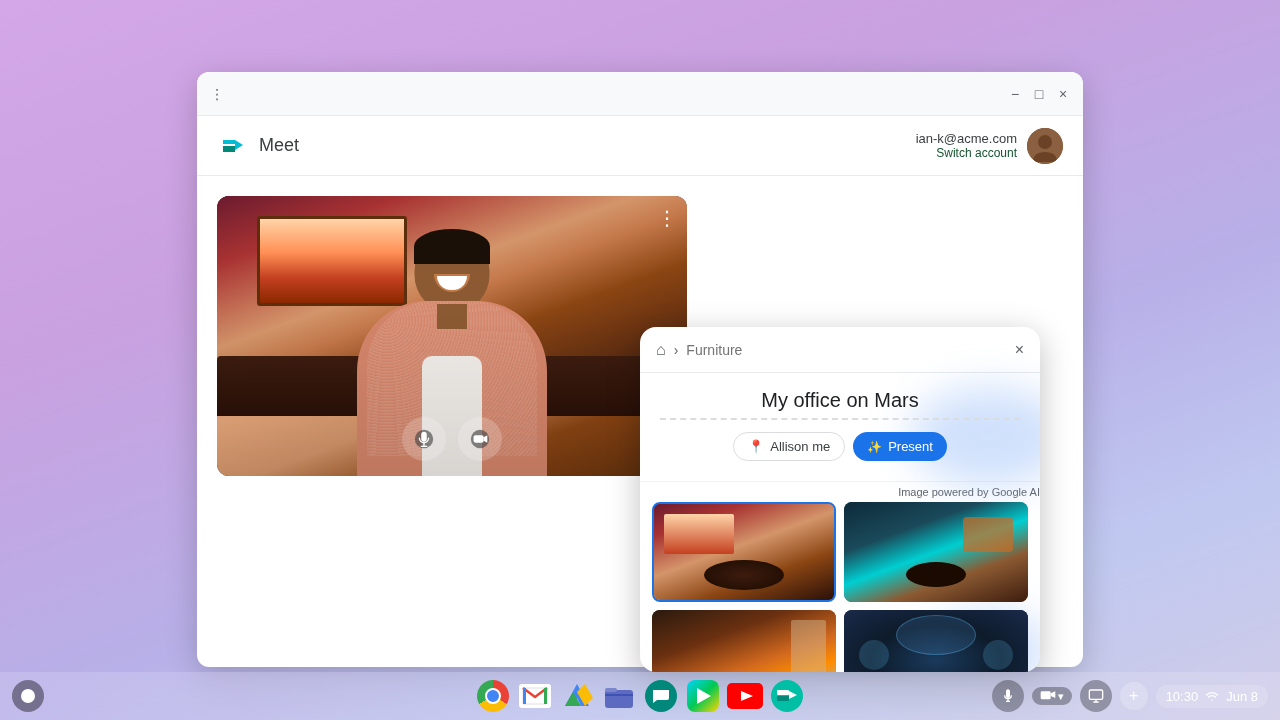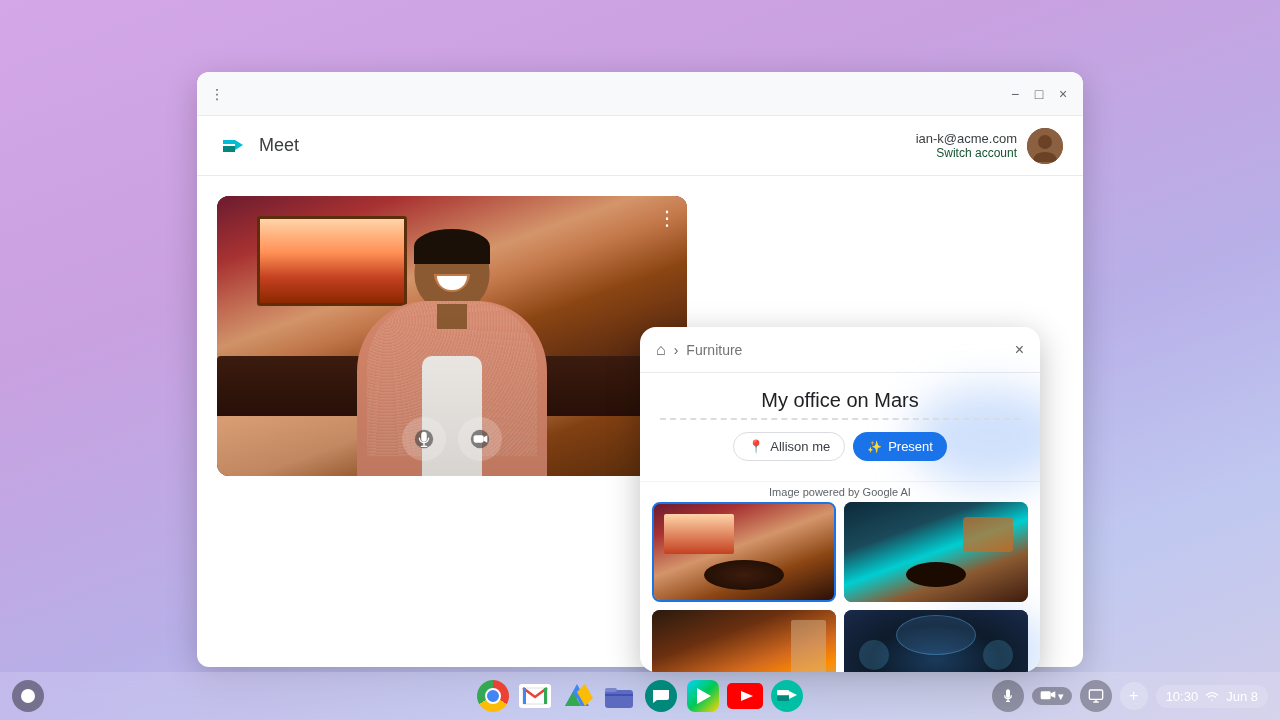--- a/index.html
+++ b/index.html
@@ -349,21 +349,21 @@
       padding: 6px 14px;
       border-radius: 20px;
       font-size: 13px;
       cursor: pointer;
       display: flex; align-items: center; gap: 6px;
     }
 
     .ai-badge {
       font-size: 11px;
       color: #5f6368;
-      text-align: center;
+      text-align: right;
       padding: 4px 0;
       border-top: 1px solid #f1f3f4;
     }
 
     .bg-grid {
       display: grid;
       grid-template-columns: 1fr 1fr;
       gap: 8px;
       padding: 0 12px 12px;
     }

